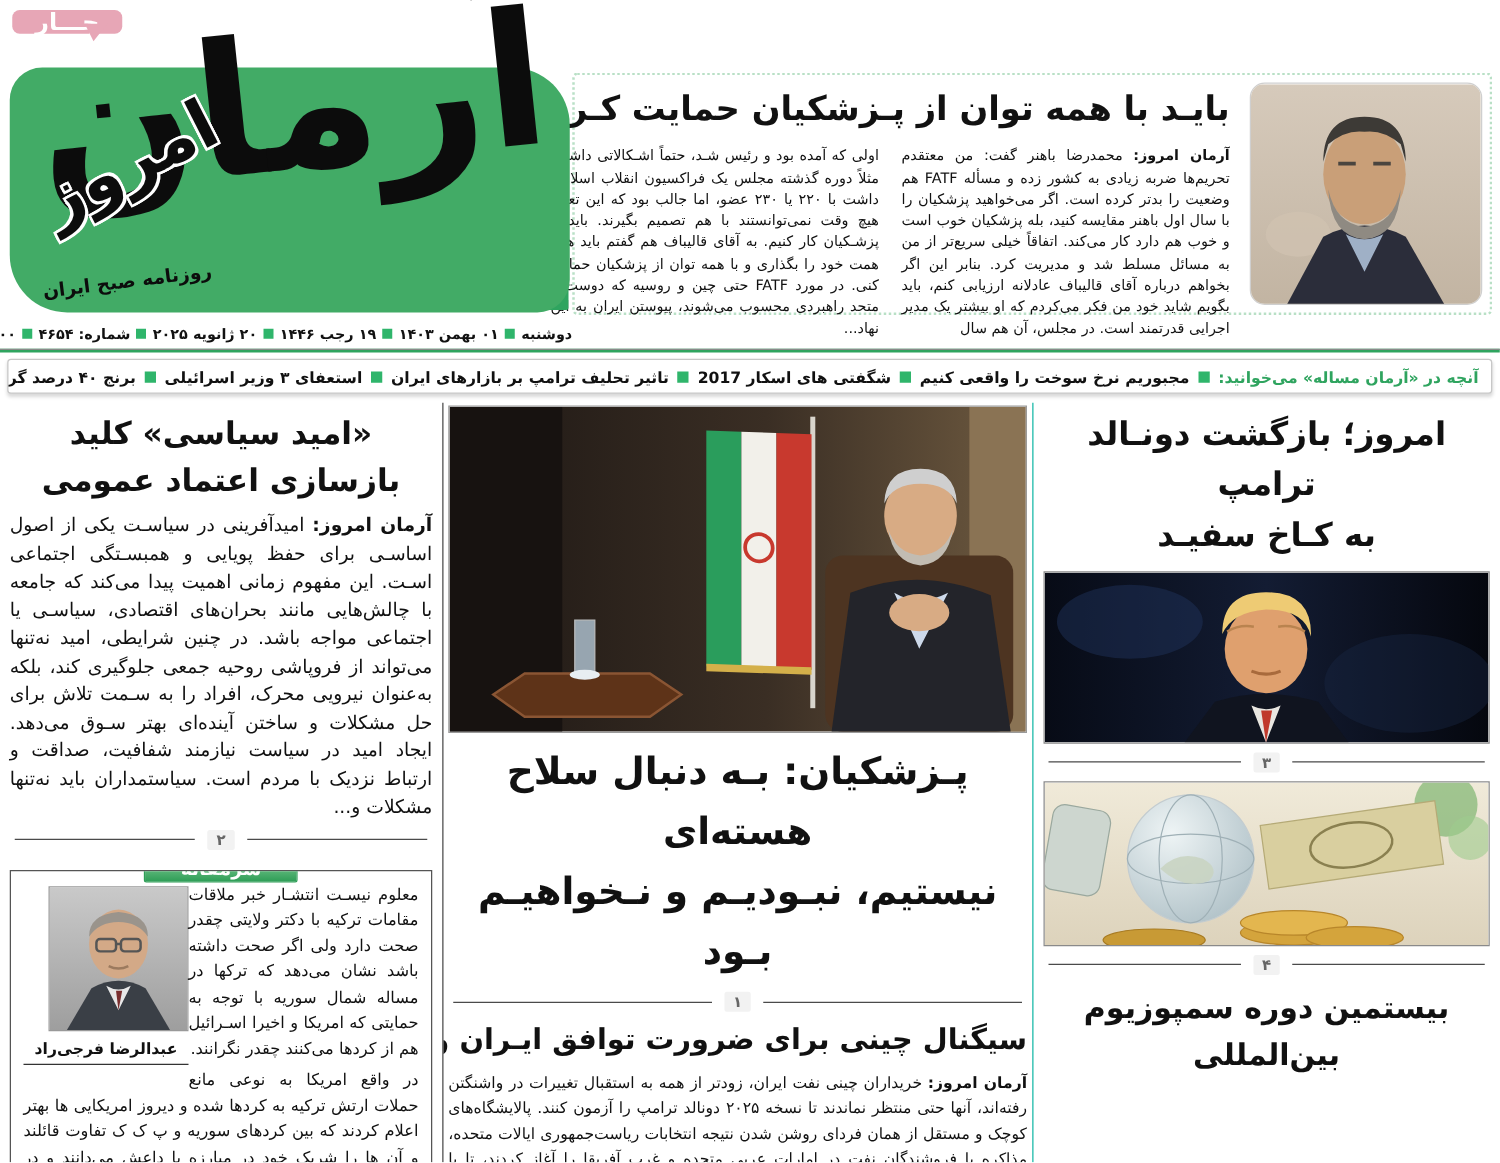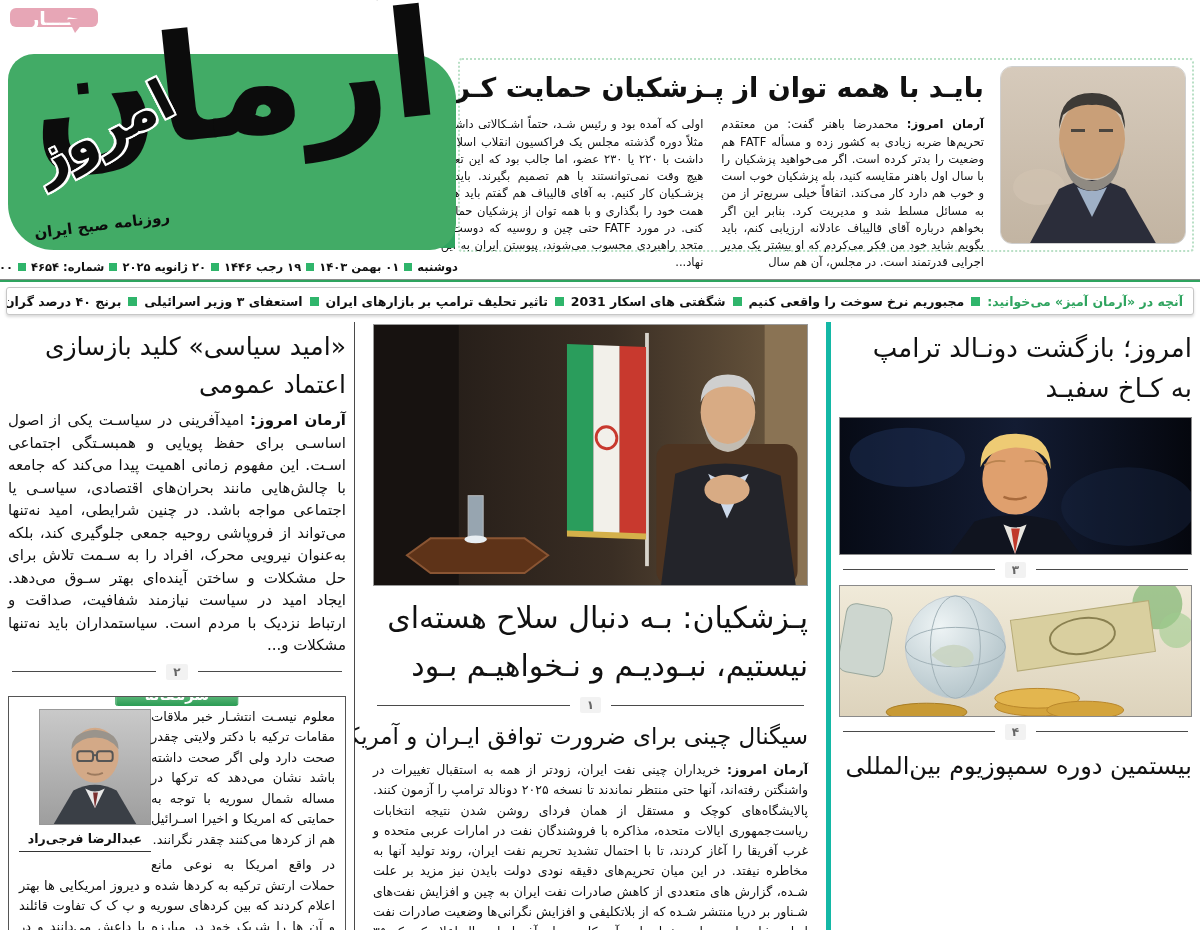--- a/index.html
+++ b/index.html
@@ -90,24 +90,24 @@
   }
   .strip .label{ color:#2fa45f; }
   .strip .sq{ width:9px; height:9px; }
 
   
   .main{
     position:absolute; left:0; top:322px; width:1200px; height:608px;
     display:grid; grid-template-columns:374px 472px 354px; direction:rtl; overflow:hidden;
   }
   .col{ padding:2px 8px; overflow:hidden; }
-  .col-trump{ border-left:5px solid #14b8a6; }
-  .col-center{ border-left:1px solid #4a4a4a; padding:2px 18px; }
-
-  .h-big{ font-weight:normal; }
+  .col-trump{ border-left:1px solid #14b8a6; }
+  .col-center{ border-left:1px solid #4a4a4a; padding:2px 4px; }
+
+  .h-big{ font-weight:bold; text-align:center; }
   .h-big .ln{ display:block; }
 
   
   .h-right{ font-size:26px; line-height:1.55; margin:4px 0 8px; }
   .photo-frame{ border:1px solid #8a8a8a; overflow:hidden; }
   .photo-frame svg{ display:block; width:100%; height:100%; }
 
   .divider{ display:flex; align-items:center; margin:7px 4px; }
   .divider .ln{ flex:1; border-top:1.5px solid #4a4a4a; height:0; }
   .divider .dnum{
@@ -199,25 +199,25 @@
   <span>۲۰ ژانویه ۲۰۲۵</span>
     <span class="sq"></span>
   <span>شماره: ۴۶۵۴</span>
     <span class="sq"></span>
   <span>۶۰۰۰ تومان</span>
 </div>
 
 <div class="top-rule"></div>
 
 <div class="strip">
-  <span class="label">آنچه در «آرمان آمیز» می‌خوانید:</span>
+  <span class="label">آنچه در «آرمان مساله» می‌خوانید:</span>
   <span class="sq"></span>
   <span>مجبوریم نرخ سوخت را واقعی کنیم</span>
   <span class="sq"></span>
-  <span>شگفتی های اسکار 2031</span>
+  <span>شگفتی های اسکار 2017</span>
   <span class="sq"></span>
   <span>تاثیر تحلیف ترامپ بر بازارهای ایران</span>
   <span class="sq"></span>
   <span>استعفای ۳ وزیر اسرائیلی</span>
   <span class="sq"></span>
   <span>برنج ۴۰ درصد گران شد</span>
 
 </div>
 
 <div class="main">

